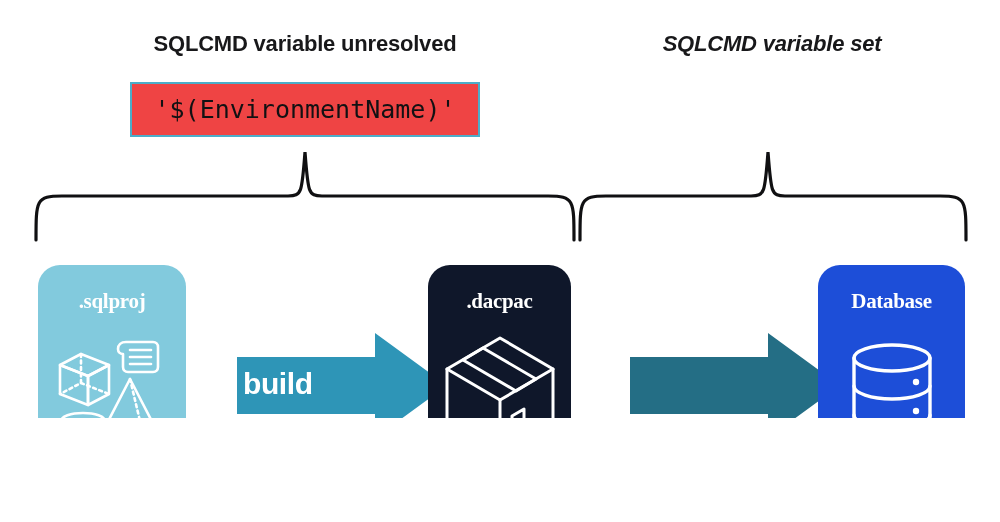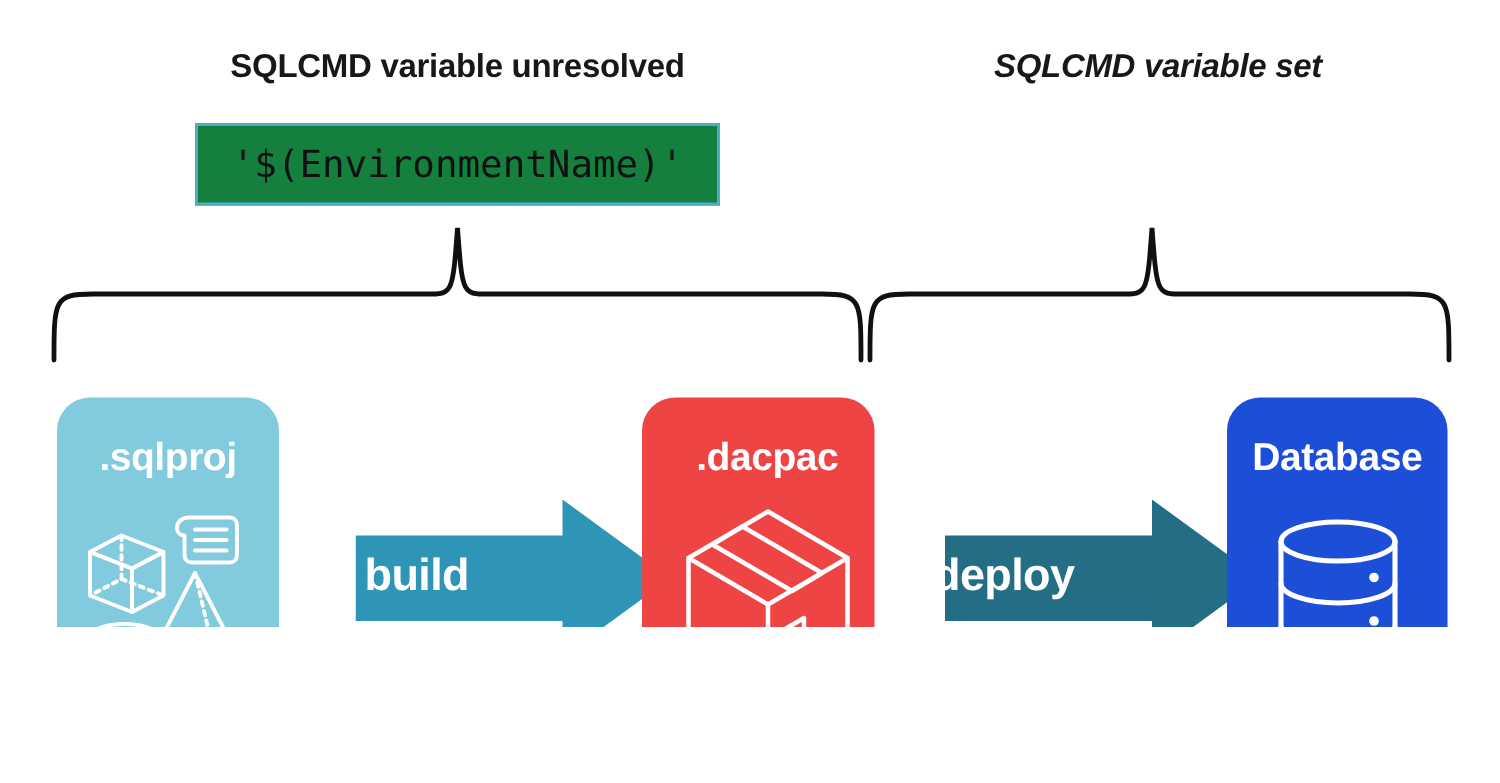--- a/index.html
+++ b/index.html
@@ -30,21 +30,21 @@
     text-align: center;
   }
   #heading-left  { left: 0;   top: 31px; width: 610px; }
   #heading-right { left: 578px; top: 31px; width: 388px; font-style: italic; }
 
   
   .code-box {
     position: absolute;
     box-sizing: border-box;
     border: 2px solid #4cadc9;
-    background: #15803d;
+    background: #ef4444;
     display: flex;
     align-items: center;
     justify-content: center;
     font-family: "DejaVu Sans Mono", monospace;
     font-size: 25px;
     color: #111113;
     letter-spacing: 0px;
   }
   #code-box-left  { left: 130px; top: 82px; width: 350px; height: 55px; }
   #code-box-right { left: 668px; top: 82px; width: 198px; height: 55px; }
@@ -54,38 +54,38 @@
 
   
   .artifact {
     position: absolute;
     border-radius: 22px;
     display: flex;
     flex-direction: column;
     align-items: center;
   }
   .artifact-label {
-    font-family: Liberation Sans, sans-serif;
+    font-family: Liberation Serif, serif;
     font-weight: bold;
-    font-size: 26px;
+    font-size: 21px;
     color: #ffffff;
     margin-top: 24px;
     white-space: nowrap;
     letter-spacing: -0.3px;
   }
   .artifact-art {
     flex: 1;
     display: flex;
     align-items: center;
     justify-content: center;
     width: 100%;
   }
 
   #box-sqlproj  { left: 38px;  top: 265px; width: 148px; height: 225px; background: #82cadd; }
-  #box-dacpac   { left: 428px; top: 265px; width: 143px; height: 225px; background: #ef4444; padding-left: 12px; }
+  #box-dacpac   { left: 428px; top: 265px; width: 143px; height: 225px; background: #0f172a; }
   #box-database { left: 818px; top: 265px; width: 147px; height: 225px; background: #1d4ed8; }
 
   
   .arrow {
     position: absolute;
     display: flex;
     align-items: flex-end;
     padding-left: 32px;
   }
   .arrow-label {
@@ -199,21 +199,20 @@
 
         <path d="M 71,84 L 83,77 L 83,92 L 71,99 Z"></path>
       </svg>
     </div>
   </div>
 
   <div class="arrow" id="arrow-deploy">
     <svg width="210" height="105" viewBox="0 0 210 105">
       <path fill="#246e85" d="M 0,24 L 138,24 L 138,0 L 210,52.5 L 138,105 L 138,81 L 0,81 Z"></path>
     </svg>
-    <div class="arrow-label">deploy</div>
   </div>
 
   <div class="artifact" id="box-database">
     <div class="artifact-label">Database</div>
     <div class="artifact-art">
       <svg width="92" height="125" viewBox="0 0 92 125" fill="none" stroke="#ffffff" stroke-width="3.4" stroke-linecap="round" stroke-linejoin="round">
         <ellipse cx="46" cy="18" rx="38" ry="13"></ellipse>
         <path d="M 8,18 L 8,104"></path>
         <path d="M 84,18 L 84,104"></path>
         <path d="M 8,104 C 8,111 25,117 46,117 C 67,117 84,111 84,104"></path>

